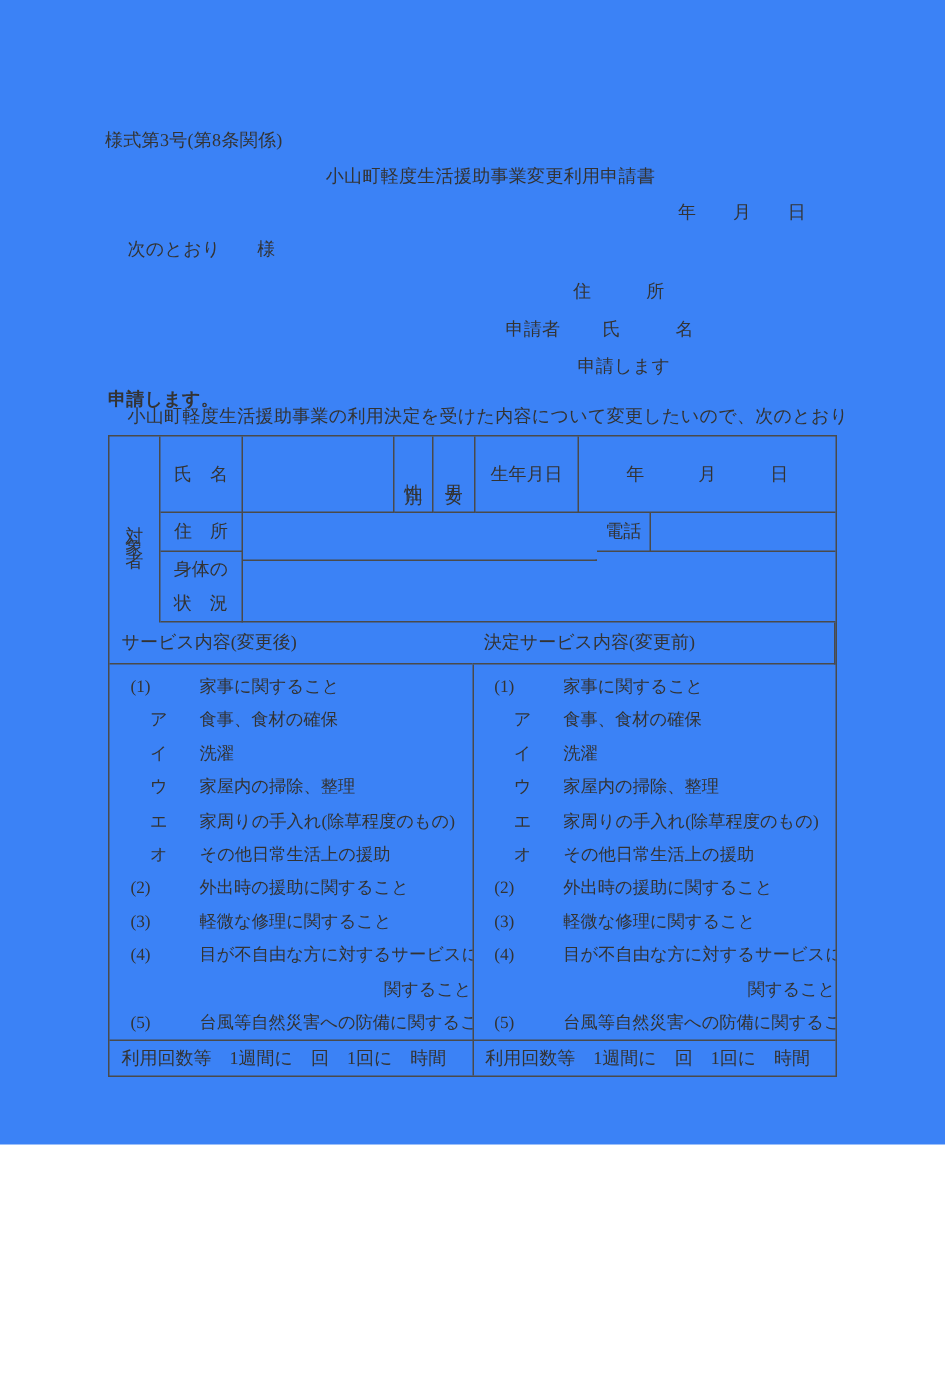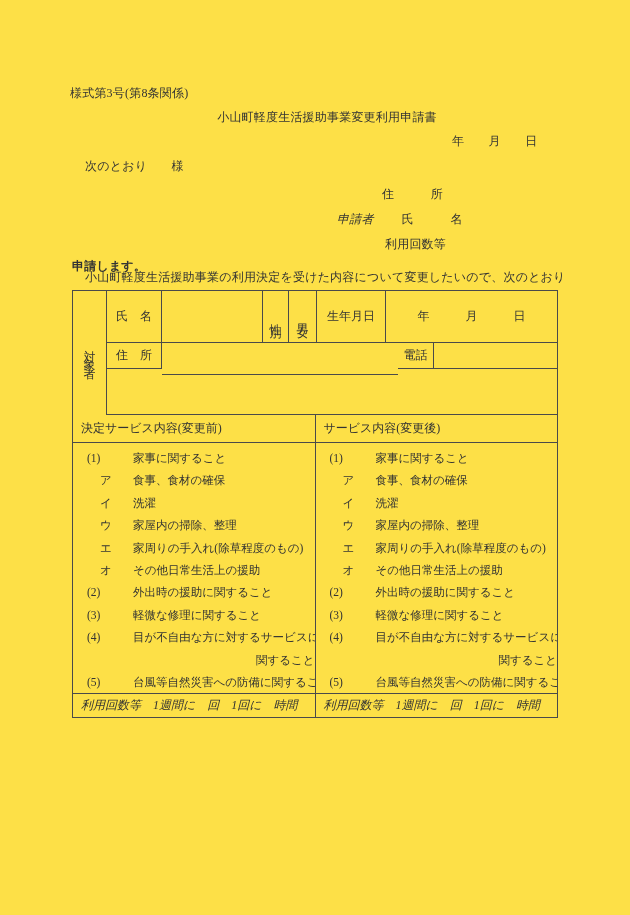--- a/index.html
+++ b/index.html
@@ -3,21 +3,21 @@
 <meta charset="utf-8">
 <style>
   * { box-sizing: border-box; margin: 0; padding: 0; }
   html, body { background: #ffffff; }
   body {
     width: 630px; height: 915px;
     font-family: "Liberation Serif", "DejaVu Serif", serif;
     color: #333333;
     font-size: 12px;
   }
-  .page { position: relative; width: 630px; height: 915px; background: #fde047; overflow: hidden; }
+  .page { position: relative; width: 630px; height: 763px; background: #3b82f6; overflow: hidden; }
   .abs { position: absolute; line-height: 1.25; letter-spacing: 0.2px; }
   .title-line { text-align: center; width: 630px; margin-left: 12px; }
 
   
   .ftable {
     position: absolute; left: 72px; top: 290px;
     width: 486px; height: 428px;
     border: 1px solid #4a4a4a;
     display: flex; flex-direction: column;
   }
@@ -59,40 +59,40 @@
   .content-row { height: 251px; }
   .svc-col { flex: 1; padding-top: 4px; overflow: hidden; }
   .svc-line { line-height: 22.4px; height: 22.4px; font-size: 11.5px; white-space: nowrap; }
   .svc-line.num  { padding-left: 14px; }
   .svc-line.num .lbl  { display: inline-block; width: 46px; }
   .svc-line.kana { padding-left: 27px; }
   .svc-line.kana .lbl { display: inline-block; width: 33px; }
   .svc-line.cont { padding-left: 41px; text-align: right; }
 
   .usage-row { flex: 1; }
-  .usage-cell { flex: 1; padding-left: 8px; font-style: italic; }
+  .usage-cell { flex: 1; padding-left: 8px; }
 
-  .name-prefix { display: inline-block; font-style: italic; }
+  .name-prefix { display: inline-block; }
   .name-label  { display: inline-block; margin-left: 28px; }
 </style>
 </head>
 <body>
 
 <div class="page">
 
   <div class="abs" style="left:70px; top:86px;">様式第3号(第8条関係)</div>
   <div class="abs title-line" style="left:0; top:110px;">小山町軽度生活援助事業変更利用申請書</div>
   <div class="abs" style="left:452px; top:134px;">年　　月　　日</div>
   <div class="abs" style="left:85px; top:159px;">次のとおり　　様</div>
 
   <div class="abs" style="left:382px; top:187px;">住　　　所</div>
   <div class="abs" style="left:337px; top:212px;">
     <span class="name-prefix">申請者</span><span class="name-label">氏　　　名</span>
   </div>
-  <div class="abs" style="left:385px; top:237px;">利用回数等</div>
+  <div class="abs" style="left:385px; top:237px;">申請します</div>
 
   <div class="abs" style="left:85px; top:252px;margin-top:18px;">小山町軽度生活援助事業の利用決定を受けた内容について変更したいので、次のとおり</div>
   <div class="abs" style="left:72px; top:259px;font-weight:bold;">申請します。</div>
 
   <div class="ftable">
 
     <div class="g1">
       <div class="cell colA br">
         <span class="vtext">対象者</span>
       </div>
@@ -121,28 +121,34 @@
             </div>
           <div class="cell w236 br bb padL">
               <span>小山町</span>
             </div>
           <div class="cell cc w36 br bb">
               <span>電話</span>
             </div>
           <div class="cell grow bb"></div>
         </div>
         <div class="row r3">
+          <div class="cell cc w55 br bb">
+            <div class="two-line">
+              <div>身体の</div>
+              <div>状　況</div>
+            </div>
+          </div>
           <div class="cell grow bb"></div>
         </div>
       </div>
     </div>
 
     <div class="row hdr-row">
+      <div class="cell hdr-cell bb">サービス内容(変更後)</div>
       <div class="cell hdr-cell br bb">決定サービス内容(変更前)</div>
-      <div class="cell hdr-cell bb">サービス内容(変更後)</div>
     </div>
 
     <div class="row content-row">
       <div class="svc-col br bb">
         <div class="svc-line num"><span class="lbl">(1)</span><span>家事に関すること</span></div>
         <div class="svc-line kana"><span class="lbl">ア</span><span>食事、食材の確保</span></div>
         <div class="svc-line kana"><span class="lbl">イ</span><span>洗濯</span></div>
         <div class="svc-line kana"><span class="lbl">ウ</span><span>家屋内の掃除、整理</span></div>
         <div class="svc-line kana"><span class="lbl">エ</span><span>家周りの手入れ(除草程度のもの)</span></div>
         <div class="svc-line kana"><span class="lbl">オ</span><span>その他日常生活上の援助</span></div>

